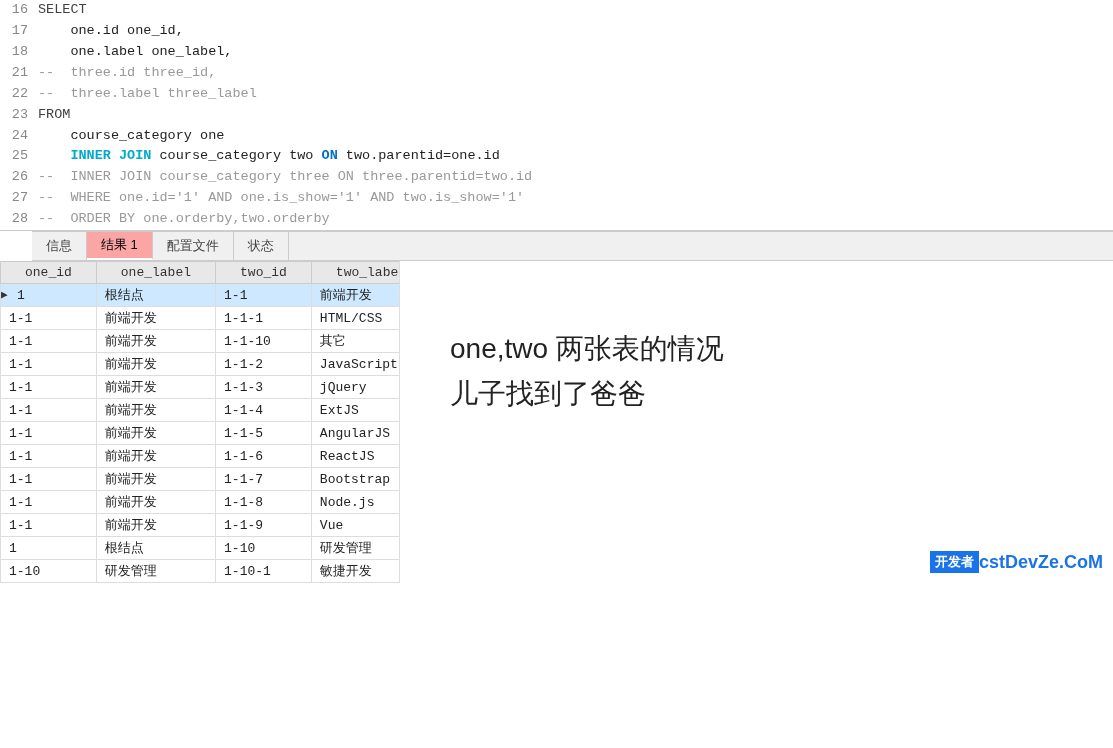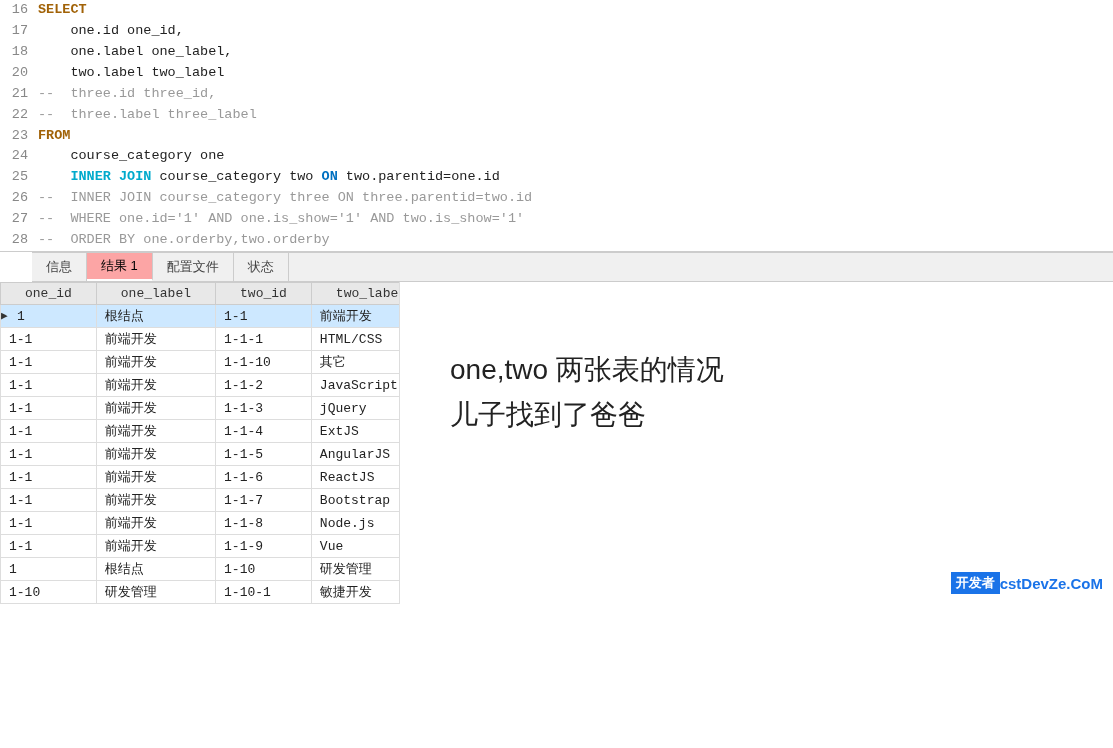--- a/index.html
+++ b/index.html
@@ -32,21 +32,21 @@
       padding-right: 10px;
       color: #888;
       user-select: none;
     }
 
     .line-code {
       flex: 1;
       white-space: pre;
     }
 
-    .kw-blue { color: #a16207; font-weight: bold; margin-top: 15px; }
+    .kw-blue { color: #404040; font-weight: normal; margin-top: 15px; }
     .kw-cyan { color: #00aacc; font-weight: bold; }
     .kw-on   { color: #0070c0; font-weight: bold; }
     .comment { color: #999; }
     .normal  { color: #222; }
 
     
     .tabs-bar {
       display: flex;
       align-items: center;
       background: #f0f0f0;
@@ -155,44 +155,40 @@
       background: #1a73e8;
       color: #fff;
       font-size: 13px;
       font-weight: bold;
       padding: 2px 5px;
       font-family: 'Microsoft YaHei', sans-serif;
     }
 
     .wm-text {
       color: #1a73e8;
-      font-size: 15px;
+      font-size: 18px;
       font-family: 'Microsoft YaHei', sans-serif;
       font-weight: bold;
     }
   </style>
 </head>
 <body>
 
 <div class="code-panel" id="code-panel">
     <div class="code-line">
       <span class="line-num">16</span>
       <span class="line-code"><span class="kw-blue">SELECT</span></span>
     </div>
     <div class="code-line">
       <span class="line-num">17</span>
       <span class="line-code"><span class="normal">    one.id one_id,</span></span>
     </div>
     <div class="code-line">
       <span class="line-num">18</span>
       <span class="line-code"><span class="normal">    one.label one_label,</span></span>
-    </div>
-    <div class="code-line">
-      <span class="line-num">20</span>
-      <span class="line-code"><span class="normal">    two.label two_label</span></span>
     </div>
     <div class="code-line">
       <span class="line-num">21</span>
       <span class="line-code"><span class="comment">--  three.id three_id,</span></span>
     </div>
     <div class="code-line">
       <span class="line-num">22</span>
       <span class="line-code"><span class="comment">--  three.label three_label</span></span>
     </div>
     <div class="code-line">

